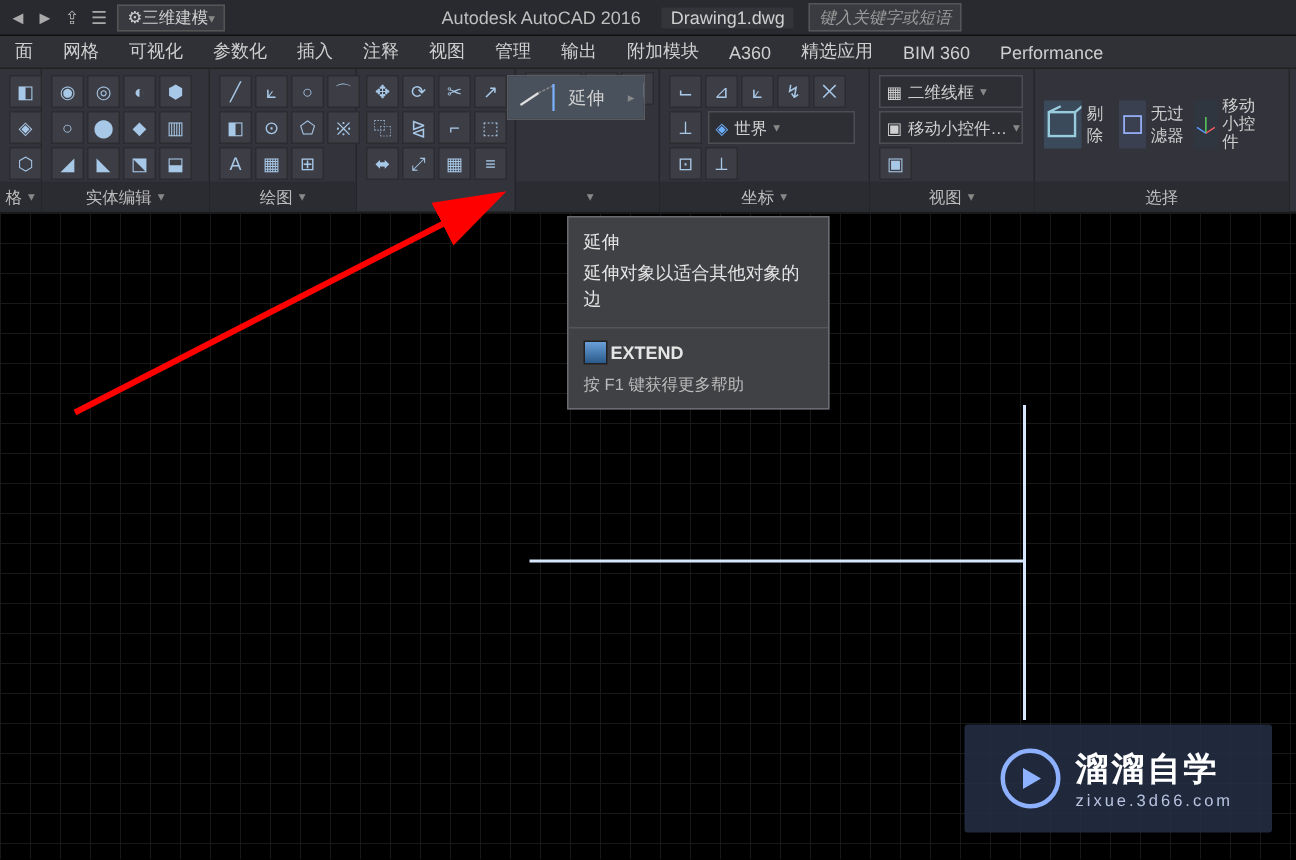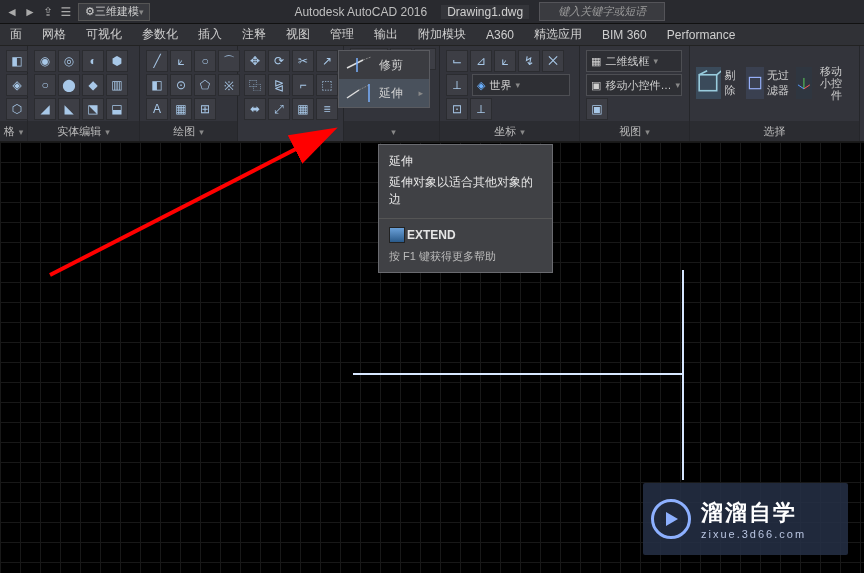--- a/index.html
+++ b/index.html
@@ -49,21 +49,21 @@
     white-space: nowrap;
   }
   .title-file {
     background: #34353a;
     padding: 0 6px;
     margin-left: 10px;
   }
   .search-box {
     background: #3a3b40;
     border: 1px solid #545459;
-    padding: 1px 18px;
+    padding: 1px 6px;
     color: #9a9a9a;
     font-style: italic;
     font-size: 11px;
     margin-left: 6px;
   }
 
   
   .menu-bar {
     height: 22px;
     background: #303136;
@@ -252,21 +252,21 @@
     position: absolute;
     right: 16px;
     bottom: 18px;
     width: 205px;
     height: 72px;
     background: rgba(38,48,70,0.85);
     border-radius: 2px;
     display: flex;
     align-items: center;
     gap: 10px;
-    padding: 0 8px;
+    padding: 0 24px;
     color: #fff;
   }
   .wm-icon {
     width: 40px; height: 40px;
     border: 3px solid #8db0ff;
     border-radius: 50%;
     display: flex; align-items: center; justify-content: center;
   }
   .wm-text { display: flex; flex-direction: column; }
   .wm-title { font-size: 22px; font-weight: bold; letter-spacing: 2px;}
@@ -474,41 +474,31 @@
         <span>无过滤器</span>
       </div>
       <div class="big-btn">
         <div class="big-icon" style="background:#2f3640">
           <svg viewBox="0 0 32 32">
               <line x1="16" y1="28" x2="16" y2="6" stroke="#5bd05b" stroke-width="2"></line>
               <line x1="16" y1="28" x2="28" y2="20" stroke="#ff5b5b" stroke-width="2"></line>
               <line x1="16" y1="28" x2="4" y2="20" stroke="#5b9bff" stroke-width="2"></line>
             </svg>
         </div>
-        <span style="text-align:right;line-height:1.1">移动小控件</span>
+        <span style="text-align:left;line-height:1.1">移动小控件</span>
       </div>
     </div>
     <div class="panel-title">
         <span>选择</span>
       </div>
   </div>
 
 </div>
 
 <div class="flyout">
-  <div class="flyout-row">
-    <span class="trim-icon">
-      <svg viewBox="0 0 28 18">
-          <line x1="2" y1="12" x2="18" y2="4" stroke="#ddd" stroke-width="1.5"></line>
-          <line x1="12" y1="2" x2="12" y2="16" stroke="#7ab0ff" stroke-width="1.5"></line>
-          <line x1="18" y1="4" x2="26" y2="1" stroke="#888" stroke-width="1" stroke-dasharray="2,1"></line>
-        </svg>
-    </span>
-    <span>修剪</span>
-  </div>
   <div class="flyout-row sel">
     <span class="trim-icon">
       <svg viewBox="0 0 28 18">
           <line x1="2" y1="14" x2="14" y2="6" stroke="#ddd" stroke-width="1.5"></line>
           <line x1="14" y1="6" x2="24" y2="1" stroke="#888" stroke-width="1" stroke-dasharray="2,1"></line>
           <line x1="24" y1="0" x2="24" y2="18" stroke="#7ab0ff" stroke-width="1.5"></line>
         </svg>
     </span>
     <span>延伸</span>
     <span style="margin-left:auto;font-size:9px;color:#888">▸</span>

